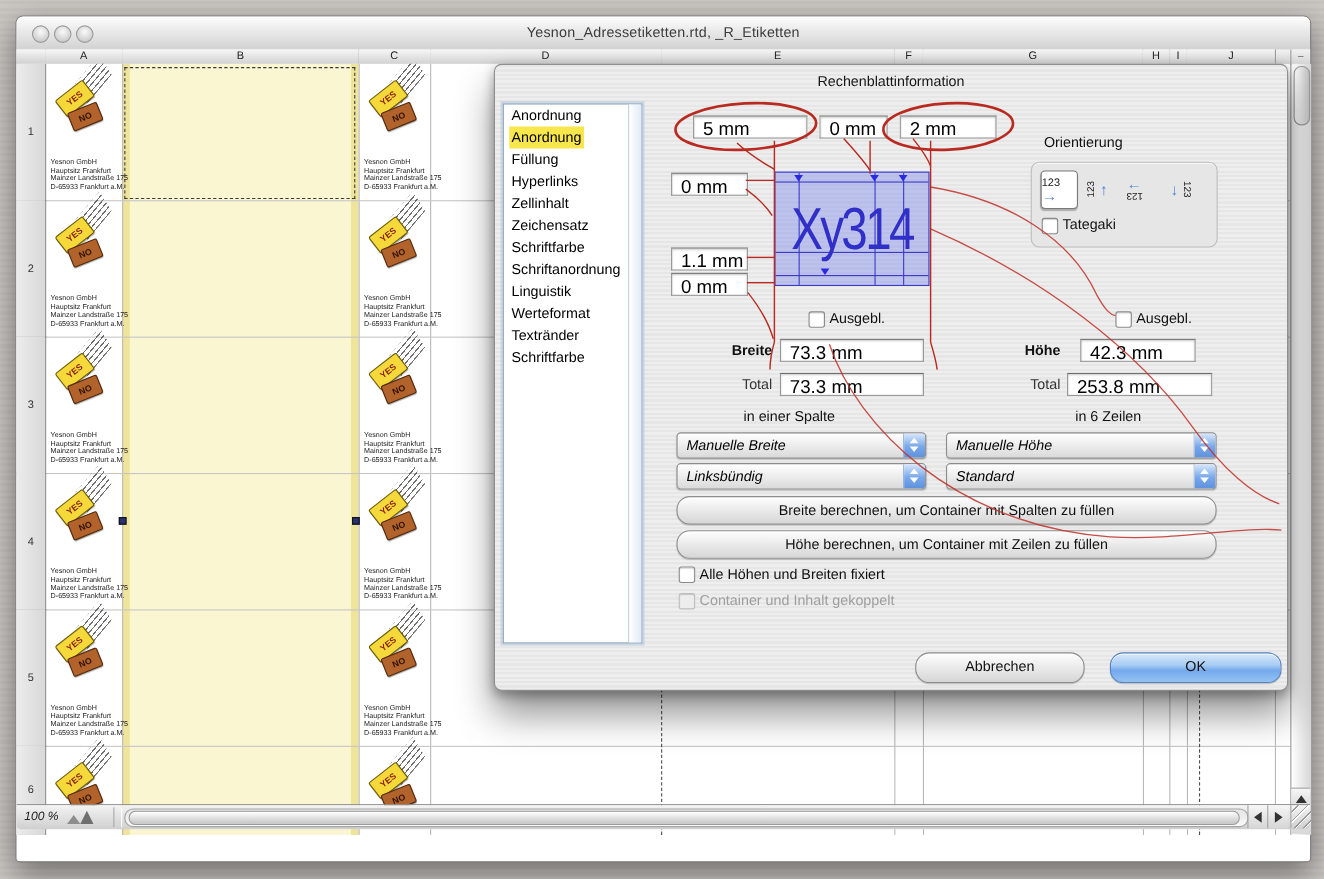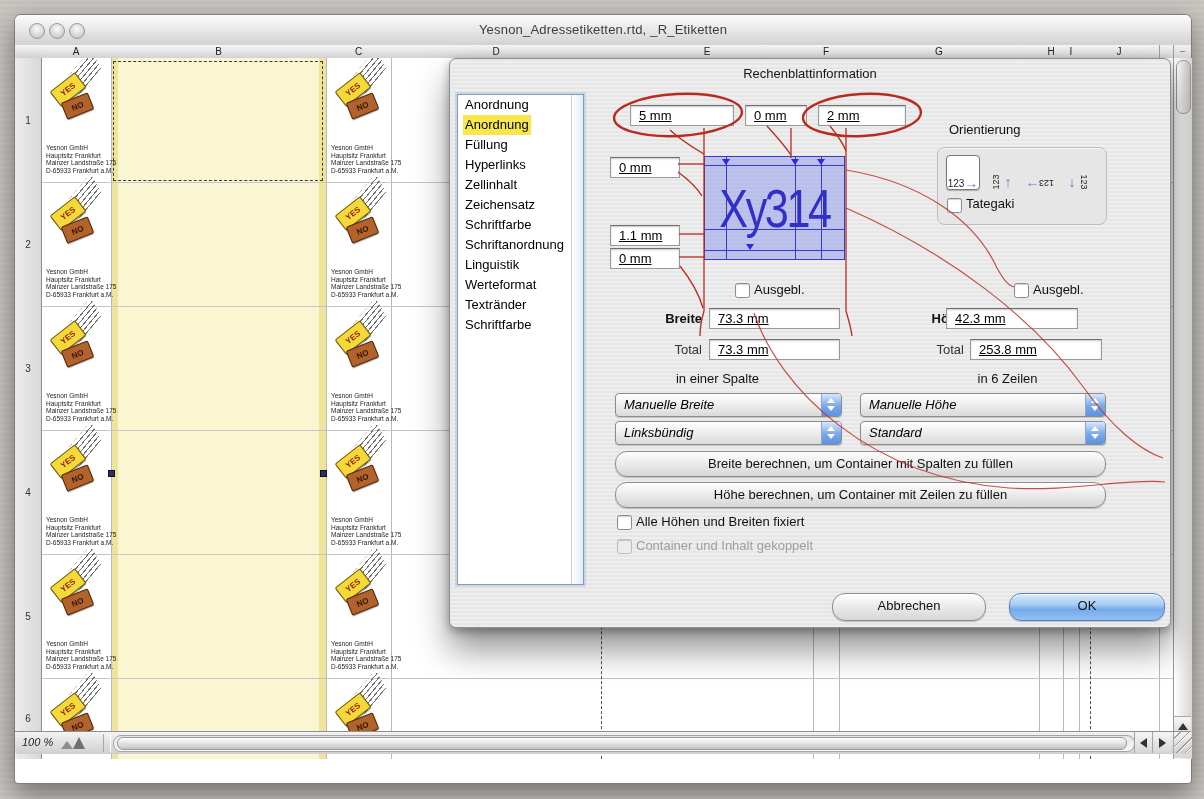--- a/index.html
+++ b/index.html
@@ -46,42 +46,42 @@
   .vthumb{position:absolute;left:2px;top:2px;width:13px;height:52px;border:1px solid #9a9a9a;border-radius:7px;background:linear-gradient(90deg,#ffffff,#bfbfbf);}
   .vbtn{position:absolute;left:0;width:17px;height:20px;border-top:1px solid #a5a5a5;background:linear-gradient(#f6f6f6,#d6d6d6);}
   
   .dialog{position:absolute;left:434px;top:43px;width:720px;height:568px;background:#ebebeb;background-image:repeating-linear-gradient(0deg,#eeeeee 0 2px,#e6e6e6 2px 4px);border:1px solid #8f8f8f;border-radius:7px;box-shadow:0 22px 34px rgba(0,0,0,.42),0 4px 10px rgba(0,0,0,.3);z-index:50;}
   .dlg-title{position:absolute;left:0;right:0;top:7px;text-align:center;font-size:13px;color:#161616;}
   .listbox{position:absolute;left:7px;top:35px;width:125px;height:489px;background:#fff;border:1px solid #7f9db9;box-shadow:0 0 0 2px rgba(125,160,210,.28);}
   .listitem{font-size:13px;line-height:20px;padding-left:5px;color:#000;white-space:nowrap;}
   .listitem span{display:inline-block;padding:0 2px;}
   .listitem.sel span{background:#f7e64c;}
   .listscroll{position:absolute;right:0;top:0;bottom:0;width:11px;border-left:1px solid #c4d0dc;background:linear-gradient(90deg,#ffffff,#e2ecf6);}
-  .tf{position:absolute;background:#fff;border:1px solid #9a9a9a;border-top-color:#6f6f6f;box-shadow:inset 0 1px 2px rgba(0,0,0,.22);font-size:13px;padding:2px 0 0 8px;box-sizing:border-box;height:21px;text-decoration:underline;}
+  .tf{position:absolute;background:#fff;border:1px solid #9a9a9a;border-top-color:#6f6f6f;box-shadow:inset 0 1px 2px rgba(0,0,0,.22);font-size:17px;padding:2px 0 0 8px;box-sizing:border-box;height:21px;}
   .lbl{position:absolute;font-size:13px;color:#111;white-space:nowrap;}
   .bold{font-weight:bold;}
   .cap{text-align:center;}
   .cb{position:absolute;width:13px;height:13px;background:#fff;border:1px solid #8a8a8a;border-radius:2.5px;box-shadow:inset 0 1px 1px rgba(0,0,0,.18);}
   .cb.dis{border-color:#bdbdbd;background:#ededed;}
   .dis-lbl{color:#9e9e9e;}
   .popup{position:absolute;height:22px;border:1px solid #8c8c8c;border-radius:4px;background:linear-gradient(#ffffff,#dadada);box-shadow:0 1px 1px rgba(0,0,0,.18);font-size:13px;}
   .popup .ptext{position:absolute;left:8px;top:3px;white-space:nowrap;font-style:italic;}
   .pcap{position:absolute;right:0;top:0;bottom:0;width:19px;border-radius:0 3px 3px 0;background:linear-gradient(#d9e8fb,#79a7ea 55%,#5e92de);border-left:1px solid #8aa9d9;}
   .pcap .tri{left:5px;}
   .pillbtn{position:absolute;height:24px;border:1px solid #8d8d8d;border-radius:12px;background:linear-gradient(#fefefe,#d6d6d6);box-shadow:0 1px 1px rgba(0,0,0,.2),inset 0 1px 0 #fff;font-size:13px;text-align:center;color:#111;}
   .pillbtn .bt{position:absolute;left:0;right:0;top:4px;}
   .applybtn{height:34px;border-radius:14px;}
   .applybtn .l1{position:absolute;left:0;right:0;top:2px;font-size:13px;}
   .applybtn .l2{position:absolute;left:0;right:0;top:17px;font-size:12px;}
   .okbtn{background:linear-gradient(#d7e9fb 0%,#a9cdf4 40%,#74a9ec 60%,#93c2f2 100%);border-color:#5582c0;}
   .okbtn .bt{top:4px;}
   .cancelbtn{border-radius:13px;}
   
   .ogroup{position:absolute;left:487px;top:88px;width:168px;height:76px;background:#e6e6e6;border:1px solid #bdbdbd;border-radius:8px;box-shadow:inset 0 1px 0 #f8f8f8;}
-  .obtn{position:absolute;top:7px;width:32px;height:33px;display:flex;align-items:flex-end;justify-content:center;font-size:10px;color:#222;}
+  .obtn{position:absolute;top:7px;width:32px;height:33px;display:flex;flex-direction:column;align-items:flex-start;justify-content:center;font-size:10px;color:#222;}
   .obtn.sel{background:#fff;border:1.5px solid #7a7a7a;border-radius:4px;box-shadow:0 1px 1px rgba(0,0,0,.25);}
   .oarrow{color:#4f86d6;font-weight:bold;font-size:14px;line-height:12px;}
   .orow{display:flex;align-items:center;gap:1px;}
   .rot90{display:inline-block;transform:rotate(-90deg);font-size:9px;}
   .rot180{display:inline-block;transform:rotate(180deg);font-size:9px;}
   .rot270{display:inline-block;transform:rotate(90deg);font-size:9px;}
   
   .preview{position:absolute;left:254px;top:97px;width:141px;height:104px;background:rgba(125,135,238,.42);border:1.5px solid #3a3ac8;box-sizing:border-box;}
   .pv-h,.pv-v{position:absolute;background:#3a3ac8;}
   .pv-h{left:0;right:0;height:1px;}
@@ -380,21 +380,21 @@
       <div class="cb" style="left:564px;top:224px"></div>
       <div class="lbl" style="left:583px;top:223px">Ausgebl.</div>
 
       <div class="lbl bold" style="left:207px;top:252px;width:45px;text-align:right">Breite</div>
       <div class="tf" style="left:259px;top:249px;width:131px">73.3 mm</div>
       <div class="lbl" style="left:207px;top:283px;width:45px;text-align:right;color:#333">Total</div>
       <div class="tf" style="left:259px;top:280px;width:131px">73.3 mm</div>
       <div class="lbl cap" style="left:180px;top:312px;width:175px">in einer Spalte</div>
 
       <div class="lbl bold" style="left:469px;top:252px;width:45px;text-align:right">Höhe</div>
-      <div class="tf" style="left:496px;top:249px;width:132px">42.3 mm</div>
+      <div class="tf" style="left:532px;top:249px;width:105px">42.3 mm</div>
       <div class="lbl" style="left:469px;top:283px;width:45px;text-align:right;color:#333">Total</div>
       <div class="tf" style="left:520px;top:280px;width:132px">253.8 mm</div>
       <div class="lbl cap" style="left:470px;top:312px;width:175px">in 6 Zeilen</div>
 
       <div class="popup" style="left:165px;top:334px;width:225px">
         <span class="ptext">Manuelle Breite</span>
         <span class="pcap">
           <span class="tri" style="top:4px;border-left:4px solid transparent;border-right:4px solid transparent;border-bottom:5px solid #fff"></span>
           <span class="tri" style="top:12px;border-left:4px solid transparent;border-right:4px solid transparent;border-top:5px solid #fff"></span>
         </span>

